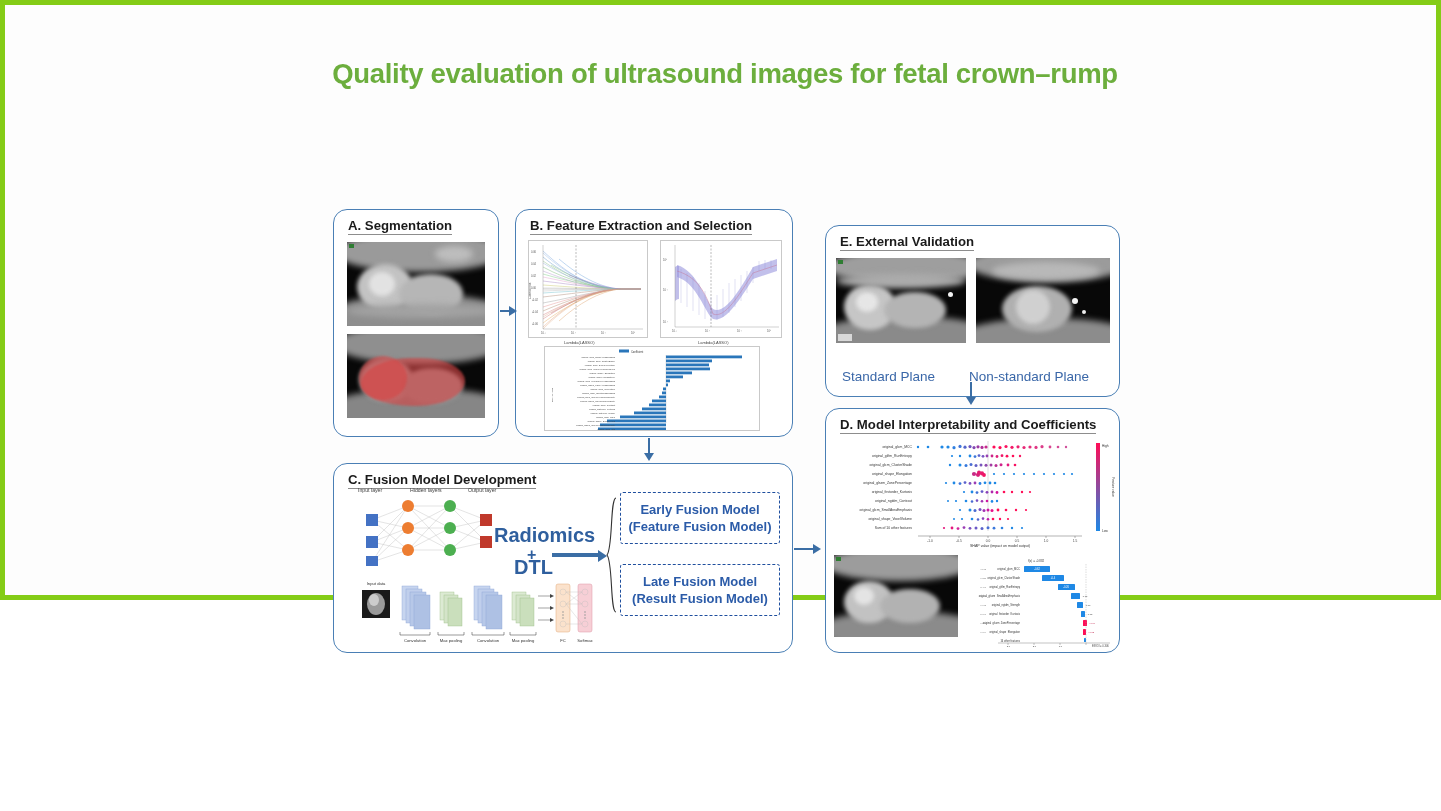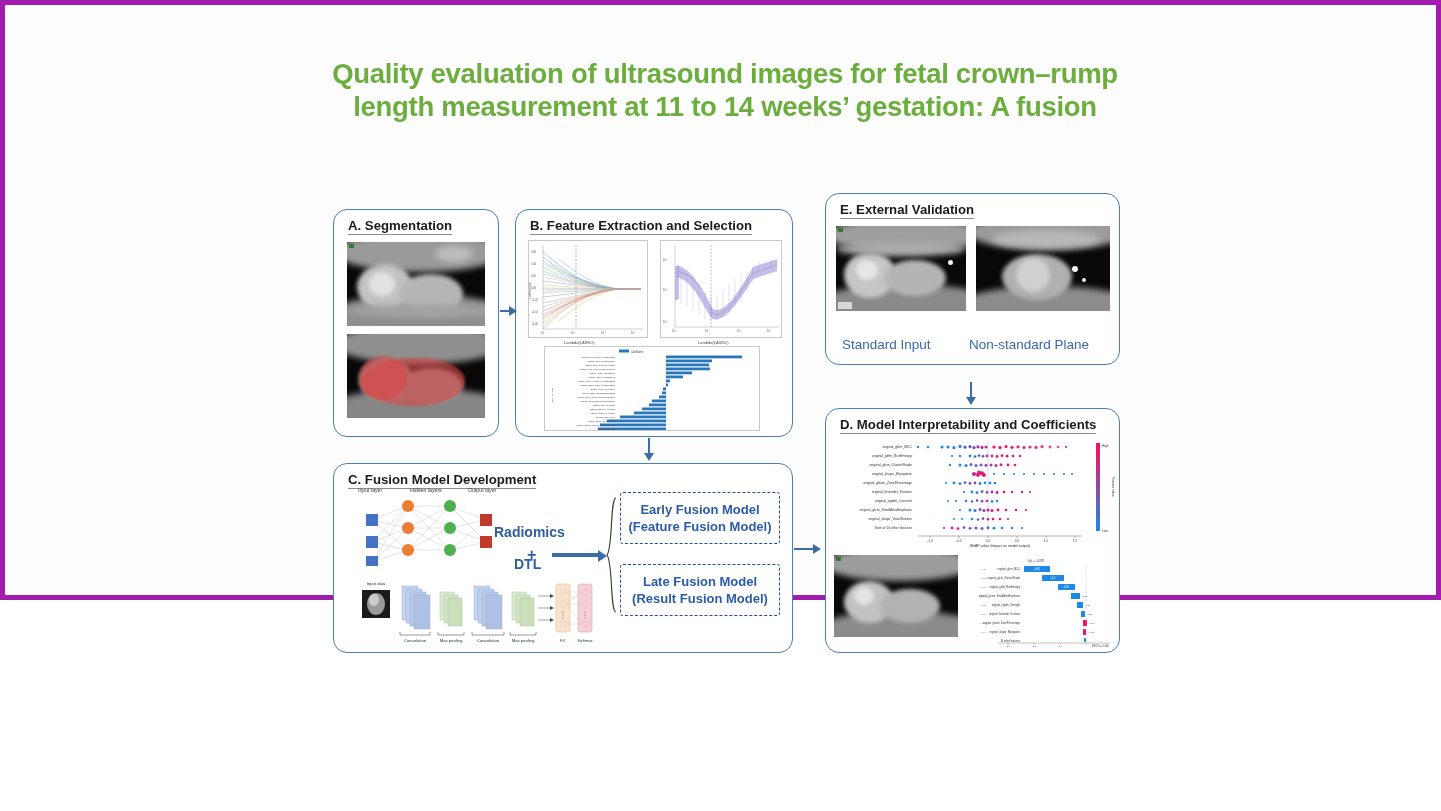--- a/index.html
+++ b/index.html
@@ -5,21 +5,21 @@
   * { box-sizing: border-box; }
   html, body { margin:0; padding:0; }
   body {
     width:1441px; height:811px;
     background:#ffffff;
     font-family:"Liberation Sans", sans-serif;
     overflow:hidden;
   }
   #frame {
     position:absolute; left:0; top:0; width:1441px; height:600px;
-    border:5px solid #a21caf; background:#fdfdfd;text-decoration:underline;
+    border:5px solid #84cc16; background:#fdfdfd;text-decoration:underline;
   }
   
   #title {
     position:absolute; left:200px; top:52px; width:1040px;
     text-align:center;
     color:#6cae3d;
     font-weight:bold;
     font-size:27.5px;
     line-height:33px;
     letter-spacing:-0.3px;
@@ -42,21 +42,21 @@
   }
   .panel-title {
     position:absolute; top:8px; left:14px;
     font-size:13.2px; font-weight:600; color:#1b1b1b;
     border-bottom:1.6px solid #8d8d8d;
     padding-bottom:1px;
     white-space:nowrap;
   }
   #panelA { left:328px; top:204px; width:166px; height:228px; }
   #panelB { left:510px; top:204px; width:278px; height:228px; }
-  #panelE { left:820px; top:188px; width:295px; height:172px; }
+  #panelE { left:820px; top:220px; width:295px; height:172px; }
   #panelC { left:328px; top:458px; width:460px; height:190px; }
   #panelD { left:820px; top:403px; width:295px; height:245px; }
 
   
   .us {
     position:absolute; background:#080808; overflow:hidden;
   }
   .us .body {
     position:absolute; border-radius:50%;
     filter:blur(2.2px);
@@ -75,21 +75,21 @@
   .arrow-head {
     position:absolute; width:0; height:0;
   }
   .ah-right { border-top:5px solid transparent; border-bottom:5px solid transparent; border-left:8px solid #3b6ea5; }
   .ah-down  { border-left:5px solid transparent; border-right:5px solid transparent; border-top:8px solid #3b6ea5; }
 
   
   .nn-label { position:absolute; font-size:5.2px; color:#3b3b3b; white-space:nowrap; }
 
   .big-word {
-    position:absolute; color:#2f5f9e; font-weight:bold; font-size:14px;
+    position:absolute; color:#2f5f9e; font-weight:bold; font-size:20px;
     font-family:"Liberation Sans", sans-serif;
   }
   .fusion-box {
     position:absolute;
     border:1.6px dashed #1f4f9e;
     border-radius:3px;
     color:#2b5ba8; font-weight:bold; font-size:13px;
     display:flex; flex-direction:column; align-items:center; justify-content:center;
     text-align:center; line-height:17px;
     background:#fff;
@@ -105,21 +105,20 @@
     position:absolute; color:#3a67a8; font-size:13.5px; font-weight:500; white-space:nowrap;
   }
 </style>
 </head>
 <body>
 
 <div id="frame">
 
   <div id="title">
     <span class="tline">Quality evaluation of ultrasound images for fetal crown–rump</span>
-    <span class="tline">length measurement at 11 to 14 weeks’ gestation: A fusion</span>
   </div>
 
   <div class="panel" id="panelA">
     <div class="panel-title">A. Segmentation</div>
 
     <div class="us" style="left:13px; top:32px; width:138px; height:84px;">
       <div class="band" style="left:-12px; top:-10px; width:170px; height:40px; background:#9a9a9a;"></div>
       <div class="band" style="left:-22px; top:52px; width:190px; height:46px; background:#8e8e8e;"></div>
       <div class="body" style="left:10px; top:22px; width:56px; height:46px; background:#c3c3c3;"></div>
       <div class="body" style="left:52px; top:32px; width:64px; height:40px; background:#b6b6b6;"></div>
@@ -318,21 +317,21 @@
     <div class="us" style="left:150px; top:32px; width:134px; height:85px;">
       <div class="band" style="left:-8px; top:-12px; width:160px; height:36px; background:#9b9b9b;"></div>
       <div class="band" style="left:-18px; top:60px; width:180px; height:40px; background:#8c8c8c;"></div>
       <div class="body" style="left:26px; top:28px; width:70px; height:46px; background:#b0b0b0;"></div>
       <div class="body" style="left:40px; top:32px; width:34px; height:34px; background:#d0d0d0;"></div>
       <div class="band" style="left:16px; top:4px; width:108px; height:18px; background:#b8b8b8;"></div>
       <div style="position:absolute;left:96px;top:40px;width:6px;height:6px;border-radius:50%;background:#f4f4f4;"></div>
       <div style="position:absolute;left:106px;top:52px;width:4px;height:4px;border-radius:50%;background:#ededed;"></div>
     </div>
 
-    <div class="plane-cap" style="left:16px; top:143px;">Standard Input</div>
+    <div class="plane-cap" style="left:16px; top:143px;">Standard Plane</div>
     <div class="plane-cap" style="left:143px; top:143px;">Non-standard Plane</div>
   </div>
 
   <div class="panel" id="panelC">
     <div class="panel-title">C. Fusion Model Development</div>
 
     <div style="position:absolute; left:16px; top:30px; width:160px; height:72px;">
       <svg width="160" height="72" viewBox="0 0 160 72">
         <g stroke="#c2c2c2" stroke-width="0.45">
           <line x1="22" y1="26" x2="58" y2="12"></line>

